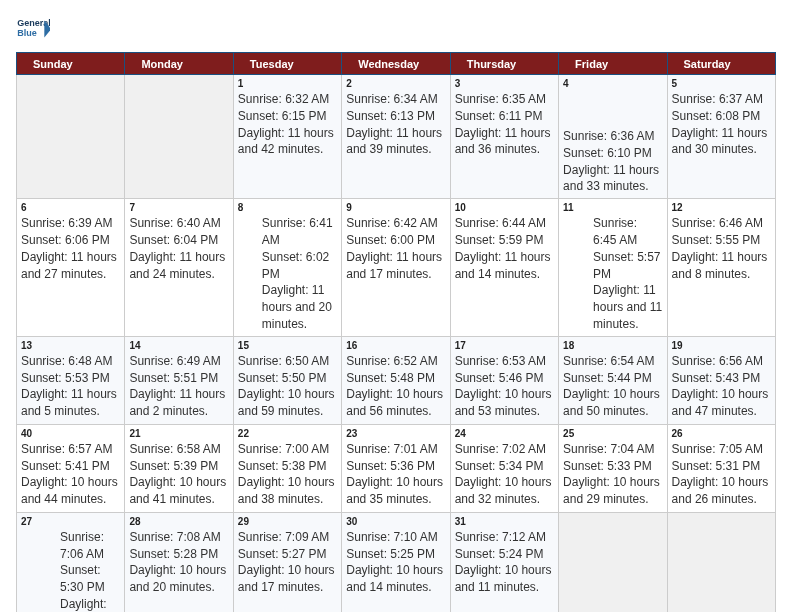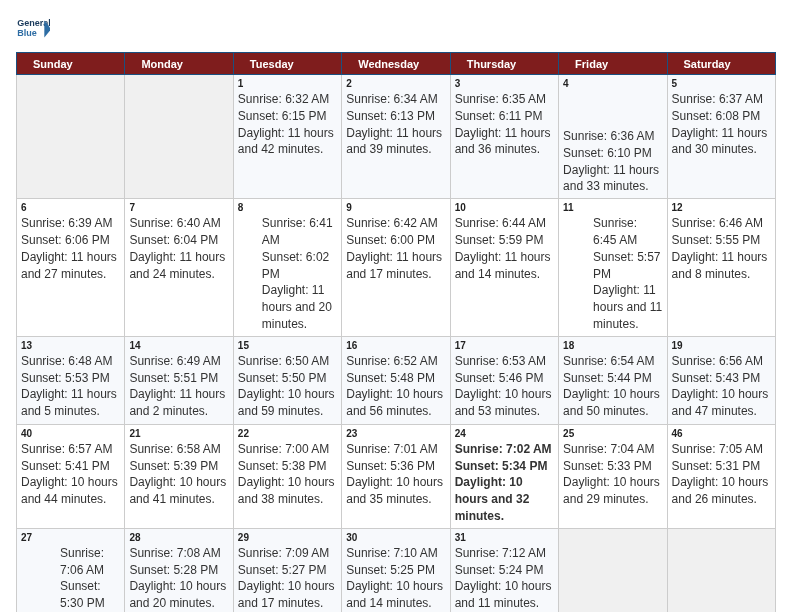--- a/index.html
+++ b/index.html
@@ -262,32 +262,32 @@
 Daylight: 10 hours and 38 minutes.</div>
           </td>
           <td>
             <span class="day-num">23</span>
             <div class="day-info" style="white-space: pre-line;">Sunrise: 7:01 AM
 Sunset: 5:36 PM
 Daylight: 10 hours and 35 minutes.</div>
           </td>
           <td>
             <span class="day-num">24</span>
-            <div class="day-info" style="white-space: pre-line; font-weight: bold;">Sunrise: 7:02 AM
+            <div class="day-info" style="white-space: pre-line;">Sunrise: 7:02 AM
 Sunset: 5:34 PM
 Daylight: 10 hours and 32 minutes.</div>
           </td>
           <td>
             <span class="day-num">25</span>
             <div class="day-info" style="white-space: pre-line;">Sunrise: 7:04 AM
 Sunset: 5:33 PM
 Daylight: 10 hours and 29 minutes.</div>
           </td>
           <td>
-            <span class="day-num">46</span>
+            <span class="day-num">26</span>
             <div class="day-info" style="white-space: pre-line;">Sunrise: 7:05 AM
 Sunset: 5:31 PM
 Daylight: 10 hours and 26 minutes.</div>
           </td>
         </tr>
         <tr>
           <td>
             <span class="day-num">27</span>
             <div class="day-info" style="white-space: pre-line; margin-left: 39px;">Sunrise: 7:06 AM
 Sunset: 5:30 PM

